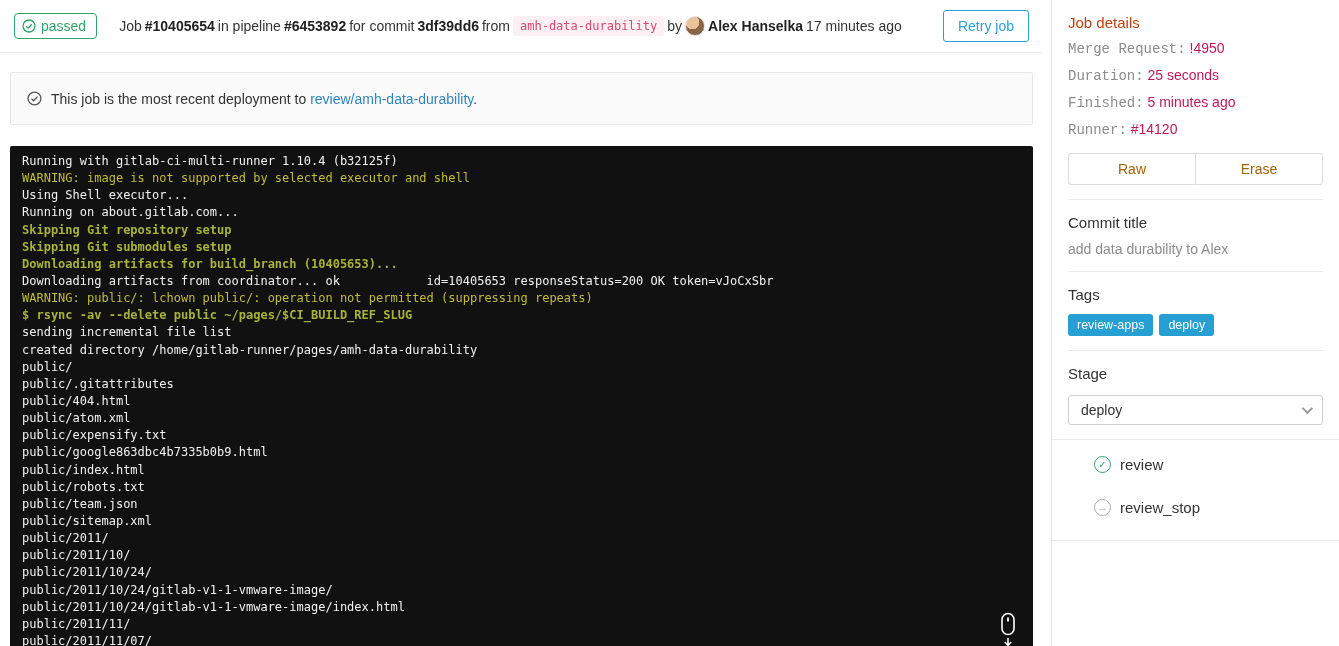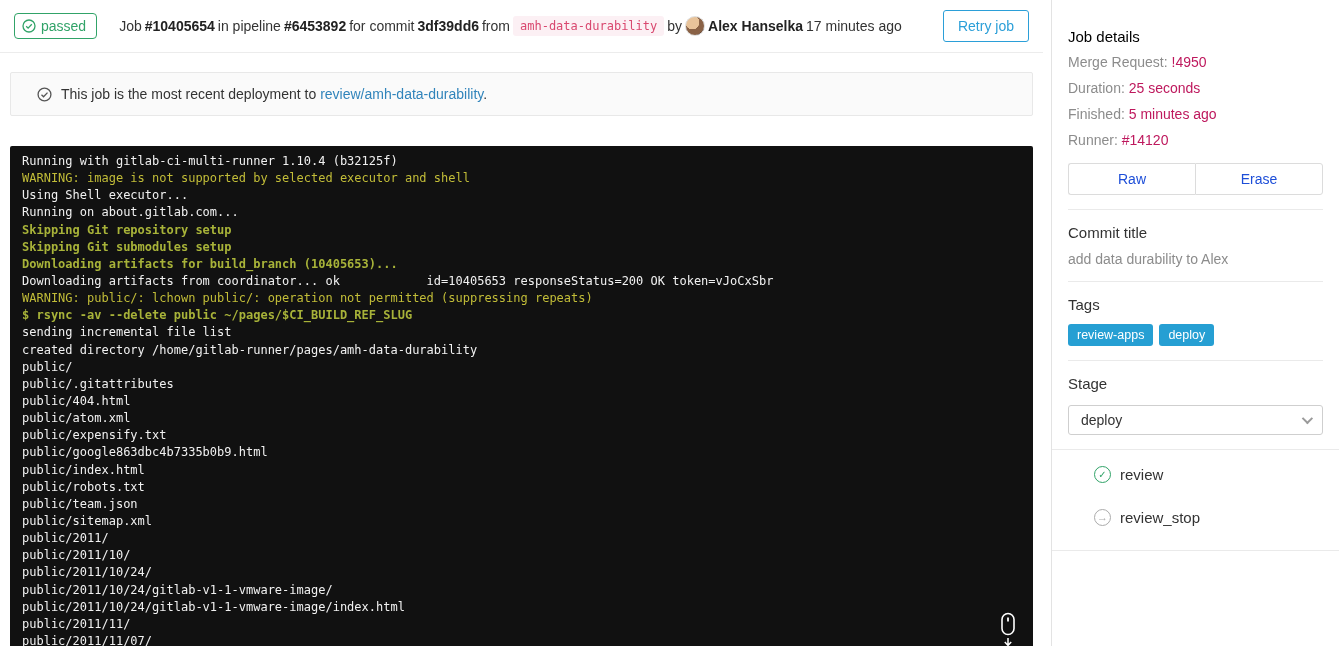--- a/index.html
+++ b/index.html
@@ -20,47 +20,47 @@
   .ref-badge { font-family: "DejaVu Sans Mono", monospace; font-size: 12px;
     background: var(--ref-pink-bg); color: var(--ref-pink-text);
     padding: 3px 7px; border-radius: 3px; }
   .avatar { width: 20px; height: 20px; border-radius: 50%; display: inline-block;
     background: radial-gradient(circle at 35% 30%, #e8c39a 0 40%, #8a6246 41% 75%, #5b3d2e 76%);
     border: 1px solid #ddd; }
   .retry-btn { margin-left: auto; margin-right: 0; border: 1px solid var(--button-blue);
     color: var(--button-blue); background: #fff; border-radius: 3px;
     padding: 7px 14px; font-size: 14px; cursor: pointer; }
 
-  .notice { margin: 19px 10px 0 10px; height: 44px; background: #fafafa;
+  .notice { margin: 19px 10px 0 10px; height: 53px; background: #fafafa;
     border: 1px solid #e8e8e8; border-radius: 2px; display: flex; align-items: center;
-    padding: 0 26px; font-size: 14px; color: #333; gap: 9px; }
+    padding: 0 16px; font-size: 14px; color: #333; gap: 9px; }
   .notice a { color: var(--link-blue); text-decoration: none; }
 
   
   .log { position: absolute; left: 10px; top: 146px; width: 1023px; height: 509px;
     background: var(--log-bg); color: #f1f1f1; overflow: hidden;
     font-family: "DejaVu Sans Mono", monospace; font-size: 12px;
     padding: 7px 12px; border-radius: 2px; }
   .log-line { white-space: pre; line-height: 17.15px; height: 17.15px; }
   .log-line.warning { color: var(--log-yellow); }
   .log-line.command { color: var(--log-green); font-weight: bold; }
 
   .scroll-indicator { position: absolute; right: 14px; bottom: 4px; width: 22px;
     text-align: center; cursor: pointer; }
 
   
   .sidebar { position: absolute; left: 1051px; top: 0; width: 288px; height: 646px;
     border-left: 1px solid #e3e3e3; background: #fff; font-size: 14px; }
-  .sb-title { font-size: 15px; color: #000000; padding: 28px 16px 4px 16px; }
+  .sb-title { font-size: 15px; color: #c2410c; padding: 14px 16px 4px 16px; }
   .sb-row { padding: 5px 16px; }
-  .sb-row .lbl { color: #8c8c8c; }
+  .sb-row .lbl { color: #8c8c8c; font-family: Liberation Mono, monospace; }
   .sb-row .val { color: #be185d; }
   .btn-group { display: flex; margin: 10px 16px 0 16px; }
   .btn-group button { flex: 1; background: #fff; border: 1px solid #dcdcdc;
-    padding: 7px 0; font-size: 14px; color: #1d4ed8; cursor: pointer; }
+    padding: 7px 0; font-size: 14px; color: #a16207; cursor: pointer; }
   .btn-group button:first-child { border-radius: 3px 0 0 3px; border-right: none; }
   .btn-group button:last-child { border-radius: 0 3px 3px 0; }
   .divider { border: none; border-top: 1px solid #eaeaea; margin: 14px 16px 0 16px; }
   .divider.full { margin: 14px 0 0 0; }
   .sb-heading { font-size: 15px; color: #333; padding: 14px 16px 0 16px; }
   .sb-muted { color: #8c8c8c; padding: 10px 16px 0 16px; }
   .tags { display: flex; gap: 6px; padding: 11px 16px 0 16px; }
   .tag { background: var(--tag-blue); color: #fff; font-size: 12.5px;
     padding: 4px 9px; border-radius: 3px; }
   .stage-select { margin: 13px 16px 0 16px; border: 1px solid #cfcfcf; border-radius: 3px;

